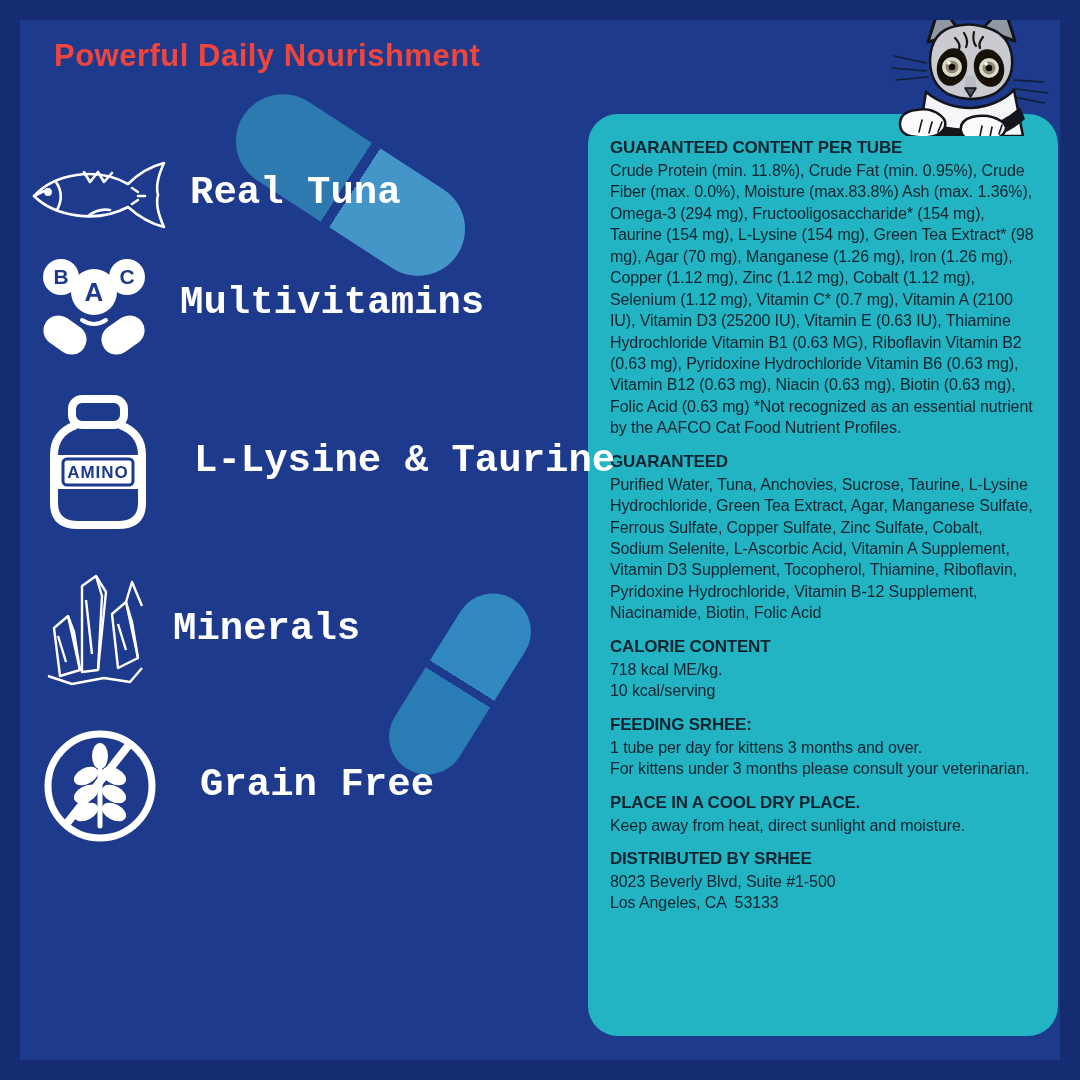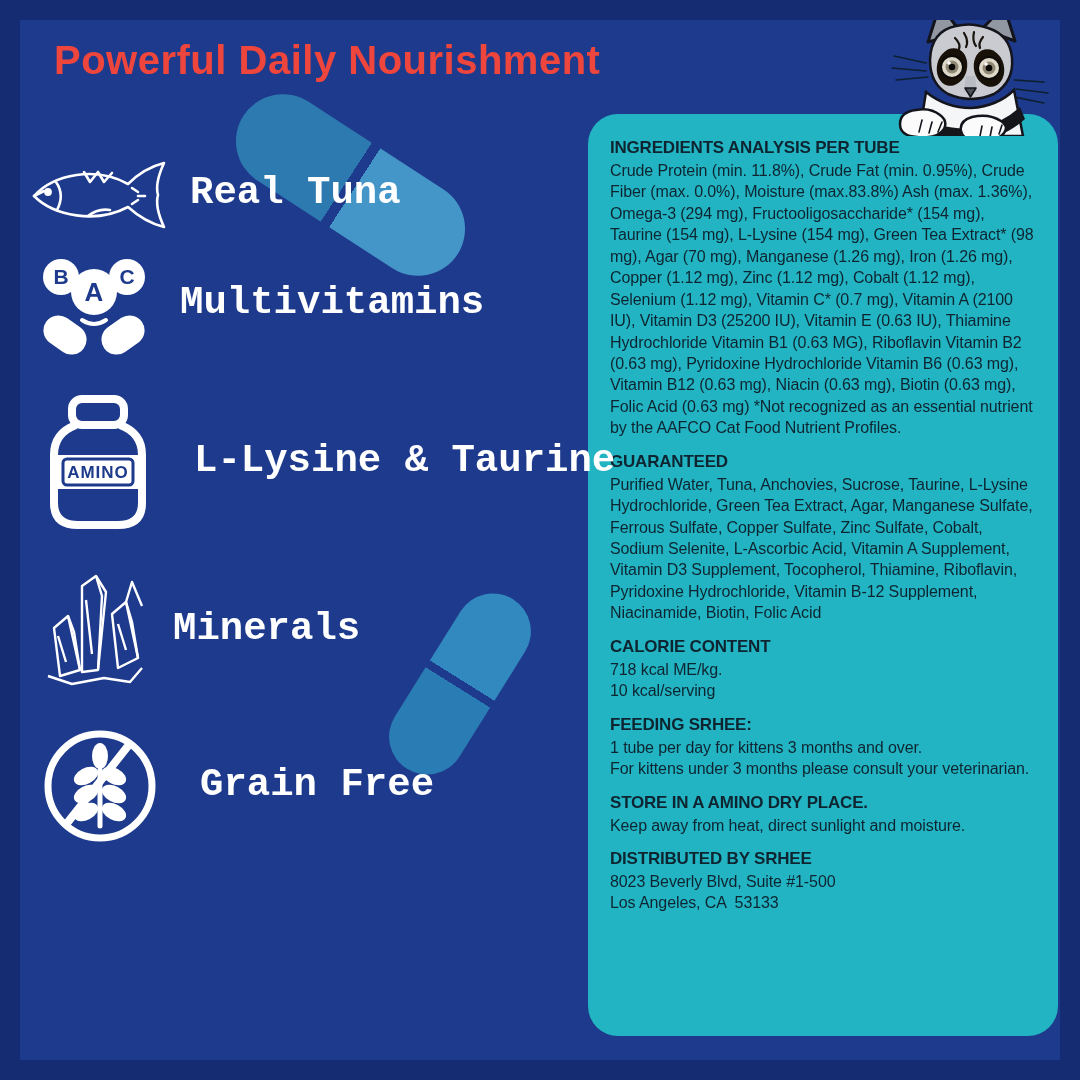--- a/index.html
+++ b/index.html
@@ -4,21 +4,21 @@
 <style>
   html,body{margin:0;padding:0;background:#0c1430;}
   .stage{
     position:relative;width:1080px;height:1080px;overflow:hidden;
     background:#1e3a8c;
     font-family:"Liberation Sans", sans-serif;
   }
   .frame{position:absolute;inset:0;border:20px solid #162c72;z-index:20;pointer-events:none;}
   .title{
     position:absolute;left:54px;top:38px;z-index:4;
-    font-size:40px;font-weight:800;letter-spacing:.5px;color:#ee453d;
+    font-size:31px;font-weight:800;letter-spacing:.5px;color:#ee453d;
   }
   
   .pill{position:absolute;z-index:1;}
   .pill-1{
     left:223px;top:138px;width:255px;height:94px;border-radius:47px;
     transform:rotate(33deg);
     background:linear-gradient(90deg,#2d7ab1 0 48%,#1e3a8c 48% 52%,#4496c8 52% 100%);
   }
   .pill-2{
     left:360px;top:646px;width:200px;height:76px;border-radius:38px;
@@ -137,39 +137,39 @@
       </g>
       <path d="M60 44 V100" stroke="#ffffff" stroke-width="5" stroke-linecap="round"></path>
       <path d="M88 20 L28 96" stroke="#ffffff" stroke-width="8" stroke-linecap="round"></path>
     </svg>
     <div class="label">Grain Free</div>
   </div>
 
 
   <div class="panel">
     <div class="sec">
-      <h3>INGREDIENTS ANALYSIS PER TUBE</h3>
+      <h3>GUARANTEED CONTENT PER TUBE</h3>
       <p>Crude Protein (min. 11.8%), Crude Fat (min. 0.95%), Crude Fiber (max. 0.0%), Moisture (max.83.8%) Ash (max. 1.36%), Omega-3 (294 mg), Fructooligosaccharide* (154 mg), Taurine (154 mg), L-Lysine (154 mg), Green Tea Extract* (98 mg), Agar (70 mg), Manganese (1.26 mg), Iron (1.26 mg), Copper (1.12 mg), Zinc (1.12 mg), Cobalt (1.12 mg), Selenium (1.12 mg), Vitamin C* (0.7 mg), Vitamin A (2100 IU), Vitamin D3 (25200 IU), Vitamin E (0.63 IU), Thiamine Hydrochloride Vitamin B1 (0.63 MG), Riboflavin Vitamin B2 (0.63 mg), Pyridoxine Hydrochloride Vitamin B6 (0.63 mg), Vitamin B12 (0.63 mg), Niacin (0.63 mg), Biotin (0.63 mg), Folic Acid (0.63 mg) *Not recognized as an essential nutrient by the AAFCO Cat Food Nutrient Profiles.</p>
     </div>
     <div class="sec">
       <h3>GUARANTEED</h3>
       <p>Purified Water, Tuna, Anchovies, Sucrose, Taurine, L-Lysine Hydrochloride, Green Tea Extract, Agar, Manganese Sulfate, Ferrous Sulfate, Copper Sulfate, Zinc Sulfate, Cobalt, Sodium Selenite, L-Ascorbic Acid, Vitamin A Supplement, Vitamin D3 Supplement, Tocopherol, Thiamine, Riboflavin, Pyridoxine Hydrochloride, Vitamin B-12 Supplement, Niacinamide, Biotin, Folic Acid</p>
     </div>
     <div class="sec">
       <h3>CALORIE CONTENT</h3>
       <p>718 kcal ME/kg.</p>
       <p>10 kcal/serving</p>
     </div>
     <div class="sec">
       <h3>FEEDING SRHEE:</h3>
       <p>1 tube per day for kittens 3 months and over.</p>
       <p>For kittens under 3 months please consult your veterinarian.</p>
     </div>
     <div class="sec">
-      <h3>STORE IN A AMINO DRY PLACE.</h3>
+      <h3>PLACE IN A COOL DRY PLACE.</h3>
       <p>Keep away from heat, direct sunlight and moisture.</p>
     </div>
     <div class="sec">
       <h3>DISTRIBUTED BY SRHEE</h3>
       <p>8023 Beverly Blvd, Suite #1-500</p>
       <p class="pre">Los Angeles, CA  53133</p>
     </div>
   </div>
 
   <svg class="cat" width="170" height="136" viewBox="0 0 170 136">

